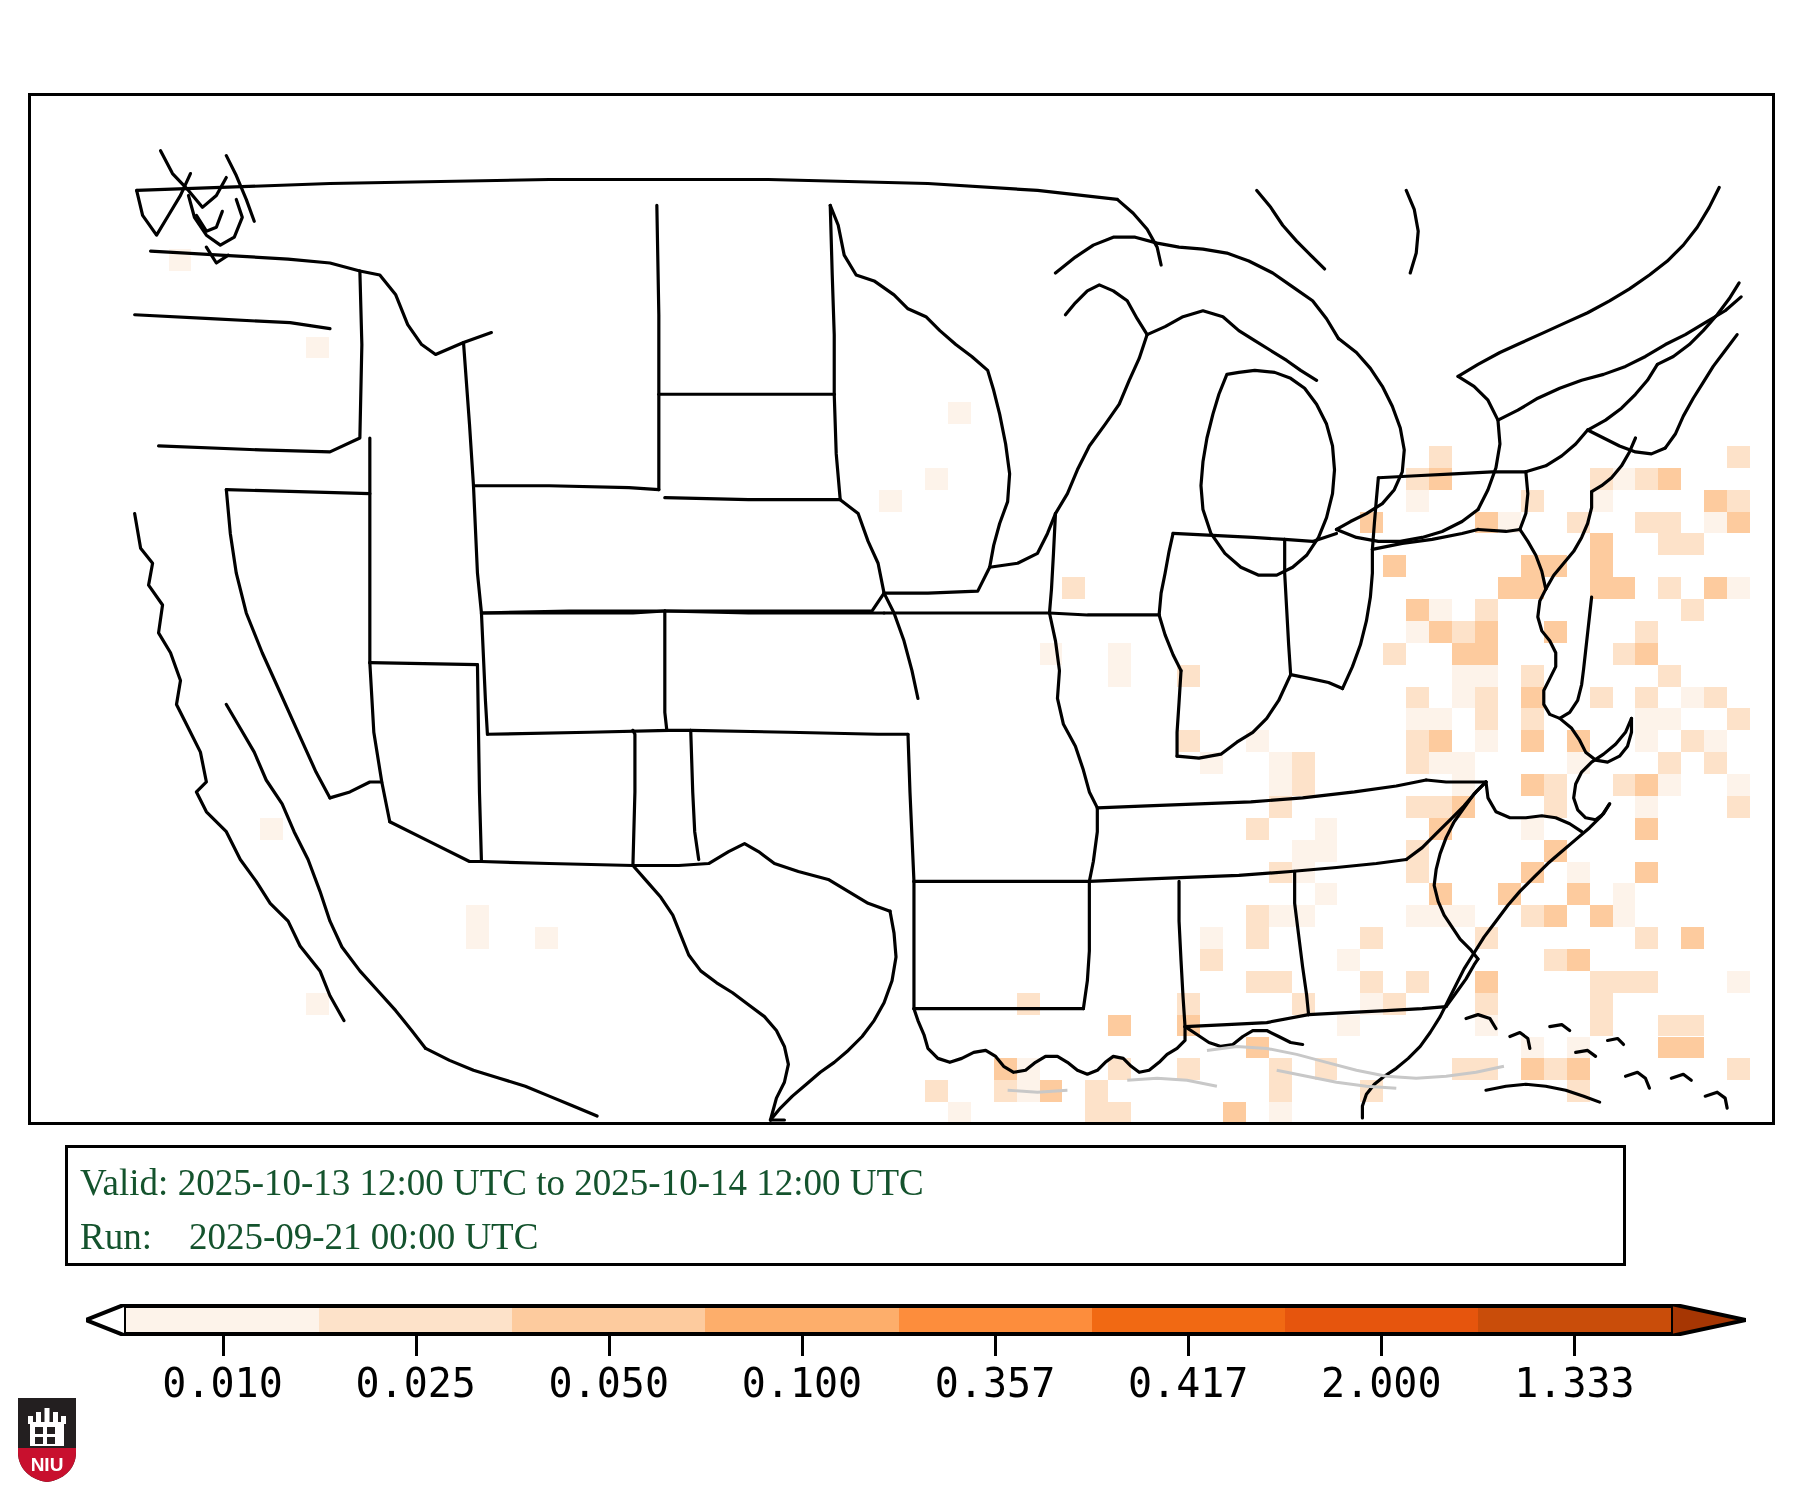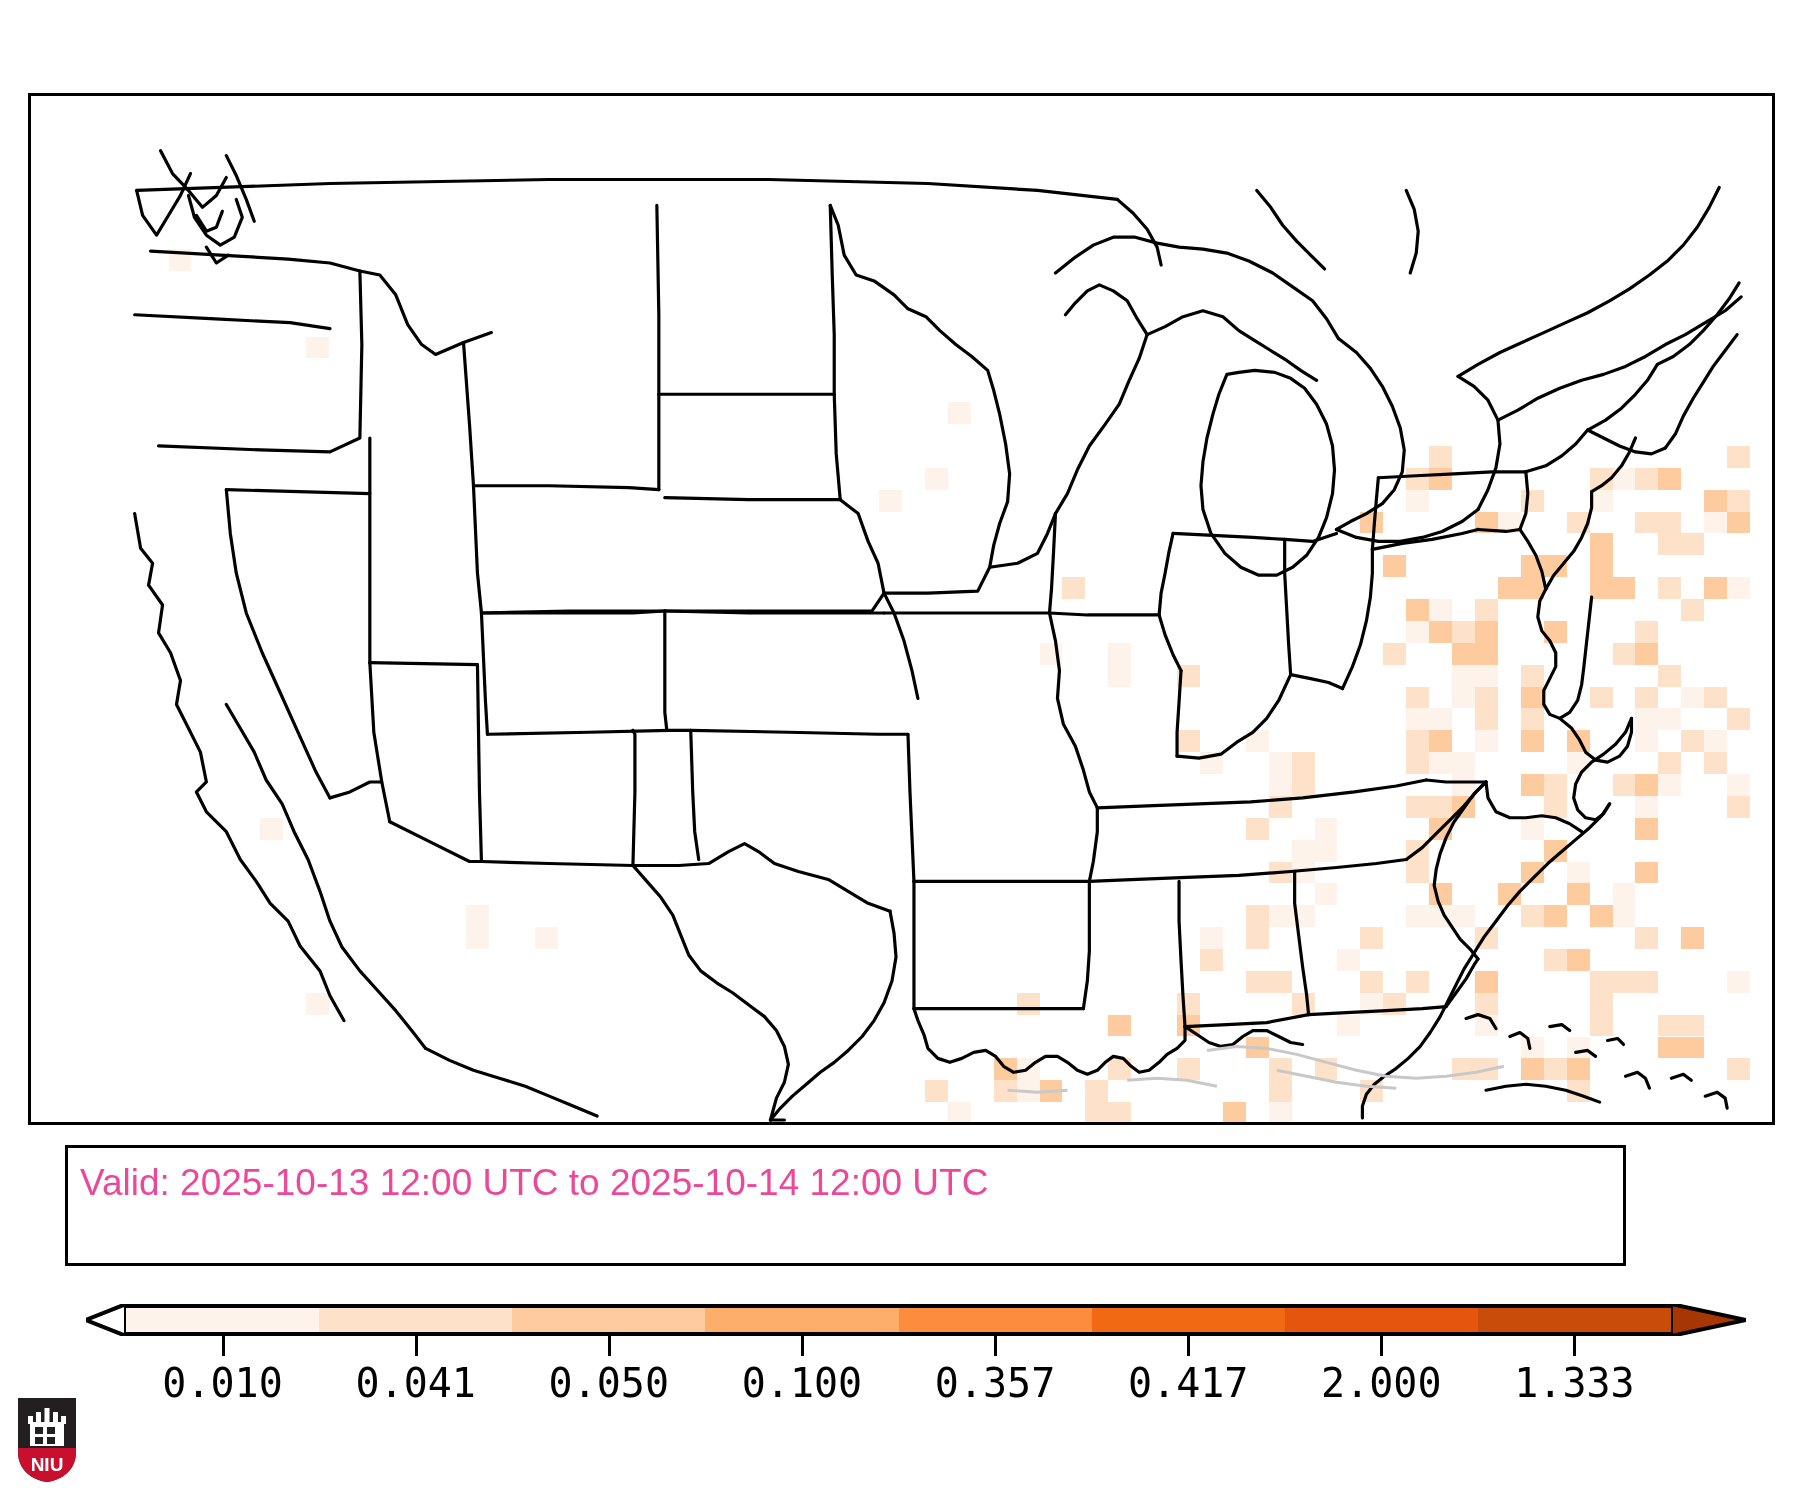--- a/index.html
+++ b/index.html
@@ -25,22 +25,22 @@
   #shading-layer{position:absolute;left:0;top:0;width:100%;height:100%;}
   .px{position:absolute;}
 
   
   #info-box{
     position:absolute;left:65px;top:1145px;width:1561px;height:121px;
     border:3px solid #000;background:#ffffff;box-sizing:border-box;
     padding:8px 0 0 12px;z-index:20;
   }
   .info-line{
-    font-size:37px;line-height:54px;color:#ec4899;white-space:pre;
-    font-family:Liberation Sans, sans-serif;
+    font-size:37px;line-height:54px;color:#14532d;white-space:pre;
+    font-family:Liberation Serif, serif;
   }
 
   
   #cbar-wrap{position:absolute;left:16px;top:1290px;width:1803px;height:210px;z-index:25;}
   #cbar-body{position:absolute;left:110px;top:14px;width:1545px;height:32px;
              border-top:4px solid #000;border-bottom:4px solid #000;box-sizing:border-box;}
   .cseg{position:absolute;top:0;height:100%;}
   #cbar-left-arrow{position:absolute;left:70px;top:14px;width:40px;height:32px;}
   #cbar-right-arrow{position:absolute;left:1655px;top:14px;width:75px;height:32px;}
 
@@ -512,20 +512,21 @@
           <path d="M1250,980 L1280,986 L1310,992 L1340,996 L1370,998"></path>
           <path d="M1100,990 L1130,988 L1160,990 L1190,996"></path>
           <path d="M980,1000 L1010,1002 L1040,1000"></path>
         </g>
       </svg>
     </div>
   </div>
 
   <div id="info-box">
     <div class="info-line">Valid: 2025-10-13 12:00 UTC to 2025-10-14 12:00 UTC</div>
+    <div class="info-line">Run:    2025-09-21 00:00 UTC</div>
   </div>
 
   <div id="cbar-wrap">
     <div id="cbar-left-arrow">
       <svg width="40" height="32" viewBox="0 0 40 32" preserveAspectRatio="none">
         <polygon points="40,0 0,16 40,32" fill="#ffffff" stroke="#000000" stroke-width="4"></polygon>
       </svg>
     </div>
     <div id="cbar-body">
         <div class="cseg" style="left: 0%; width: 12.5%; background: rgb(253, 243, 234);"></div>
@@ -539,21 +540,21 @@
       </div>
     <div id="cbar-right-arrow">
       <svg width="75" height="32" viewBox="0 0 75 32" preserveAspectRatio="none">
         <polygon points="0,0 75,16 0,32" fill="#a63603" stroke="#000000" stroke-width="4"></polygon>
       </svg>
     </div>
     <div id="cbar-ticks">
         <div class="ctick" style="left: 205.562px;"></div>
         <div class="clabel" style="left: 206.562px;">0.010</div>
         <div class="ctick" style="left: 398.688px;"></div>
-        <div class="clabel" style="left: 399.688px;">0.041</div>
+        <div class="clabel" style="left: 399.688px;">0.025</div>
         <div class="ctick" style="left: 591.812px;"></div>
         <div class="clabel" style="left: 592.812px;">0.050</div>
         <div class="ctick" style="left: 784.938px;"></div>
         <div class="clabel" style="left: 785.938px;">0.100</div>
         <div class="ctick" style="left: 978.062px;"></div>
         <div class="clabel" style="left: 979.062px;">0.357</div>
         <div class="ctick" style="left: 1171.19px;"></div>
         <div class="clabel" style="left: 1172.19px;">0.417</div>
         <div class="ctick" style="left: 1364.31px;"></div>
         <div class="clabel" style="left: 1365.31px;">2.000</div>

